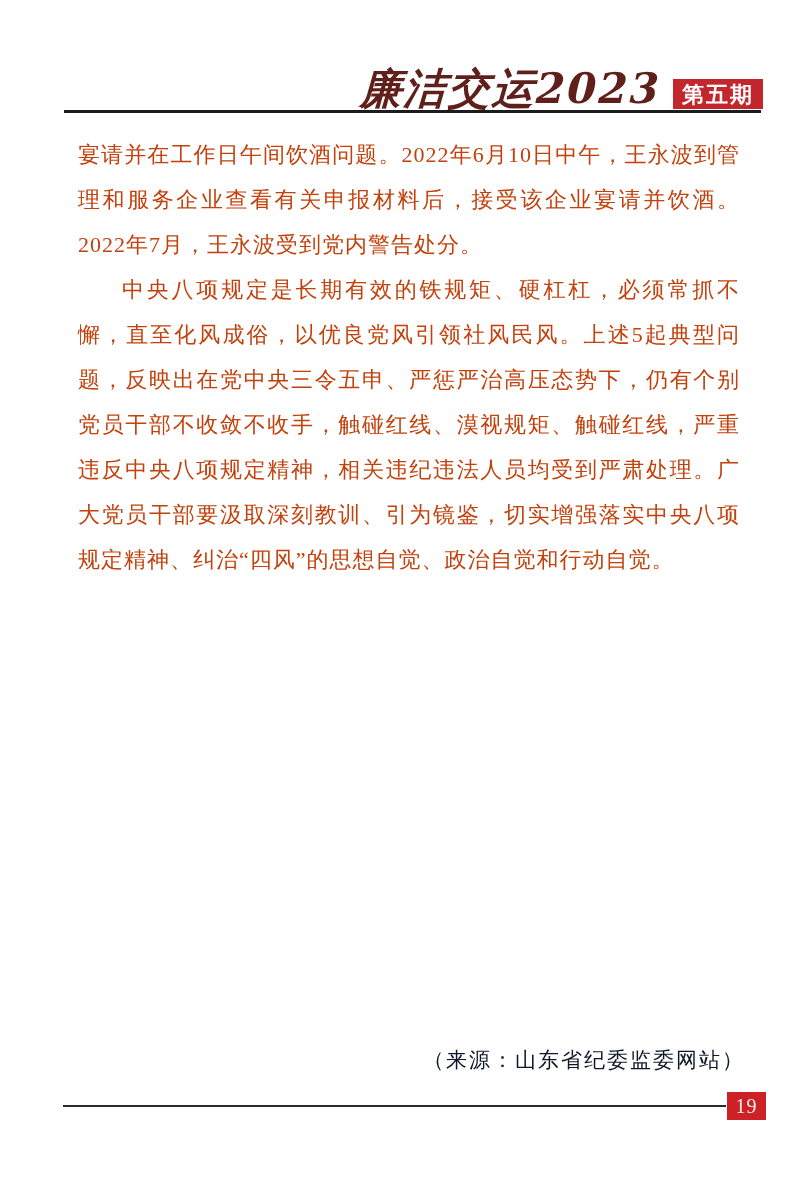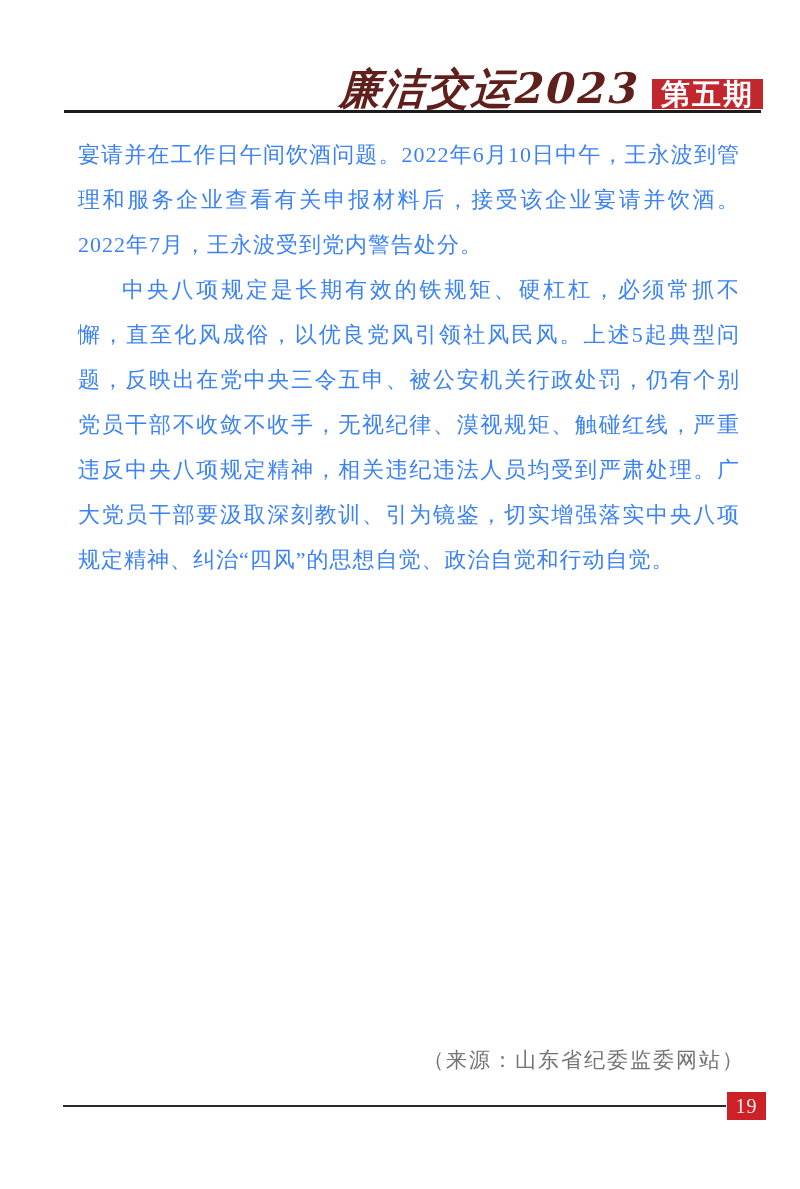--- a/index.html
+++ b/index.html
@@ -35,21 +35,21 @@
     color: #5f1f1b;
     transform: skewX(-2deg);
     white-space: nowrap;
   }
   .issue-badge {
     display: inline-block;
     background: #c1272d;
     color: #ffffff;
     font-family: "DejaVu Serif", serif;
     font-weight: bold;
-    font-size: 29px;
+    font-size: 22px;
     line-height: 30px;
     padding: 0 9px;
     letter-spacing: 2px;
     margin-bottom: 1px;
     white-space: nowrap;
   }
   .header-rule {
     position: absolute;
     top: 110px;
     left: 64px;
@@ -62,35 +62,35 @@
   .article-body {
     position: absolute;
     top: 132px;
     left: 78px;
     width: 662px;
     font-size: 22px;
     line-height: 45px;
     letter-spacing: 1px;
     text-align: justify;
     text-justify: inter-character;
-    color: #3b82f6;
+    color: #c2410c;
   }
   .article-body p { margin: 0; }
   .article-body p.indent { text-indent: 2em; }
 
   .source-line {
     position: absolute;
     top: 1042px;
     left: 78px;
     right: 55px;
     font-size: 21px;
     line-height: 36px;
     letter-spacing: 2px;
     text-align: right;
-    color: #737373;
+    color: #0f172a;
   }
 
   
   .footer-rule {
     position: absolute;
     top: 1105px;
     left: 63px;
     width: 663px;
     height: 2px;
     background: #2a2a2a;
@@ -119,21 +119,21 @@
 
   <div class="masthead">
     <span class="masthead-title">廉洁交运2023</span>
     <span class="issue-badge">第五期</span>
   </div>
 
   <div class="header-rule"></div>
 
   <div class="article-body">
     <p>宴请并在工作日午间饮酒问题。2022年6月10日中午，王永波到管理和服务企业查看有关申报材料后，接受该企业宴请并饮酒。2022年7月，王永波受到党内警告处分。</p>
-    <p class="indent">中央八项规定是长期有效的铁规矩、硬杠杠，必须常抓不懈，直至化风成俗，以优良党风引领社风民风。上述5起典型问题，反映出在党中央三令五申、被公安机关行政处罚，仍有个别党员干部不收敛不收手，无视纪律、漠视规矩、触碰红线，严重违反中央八项规定精神，相关违纪违法人员均受到严肃处理。广大党员干部要汲取深刻教训、引为镜鉴，切实增强落实中央八项规定精神、纠治“四风”的思想自觉、政治自觉和行动自觉。</p>
+    <p class="indent">中央八项规定是长期有效的铁规矩、硬杠杠，必须常抓不懈，直至化风成俗，以优良党风引领社风民风。上述5起典型问题，反映出在党中央三令五申、严惩严治高压态势下，仍有个别党员干部不收敛不收手，触碰红线、漠视规矩、触碰红线，严重违反中央八项规定精神，相关违纪违法人员均受到严肃处理。广大党员干部要汲取深刻教训、引为镜鉴，切实增强落实中央八项规定精神、纠治“四风”的思想自觉、政治自觉和行动自觉。</p>
   </div>
 
   <div class="source-line">（来源：山东省纪委监委网站）</div>
 
   <div class="footer-rule"></div>
 
   <div class="page-number-badge">19</div>
 
 </div>
 

